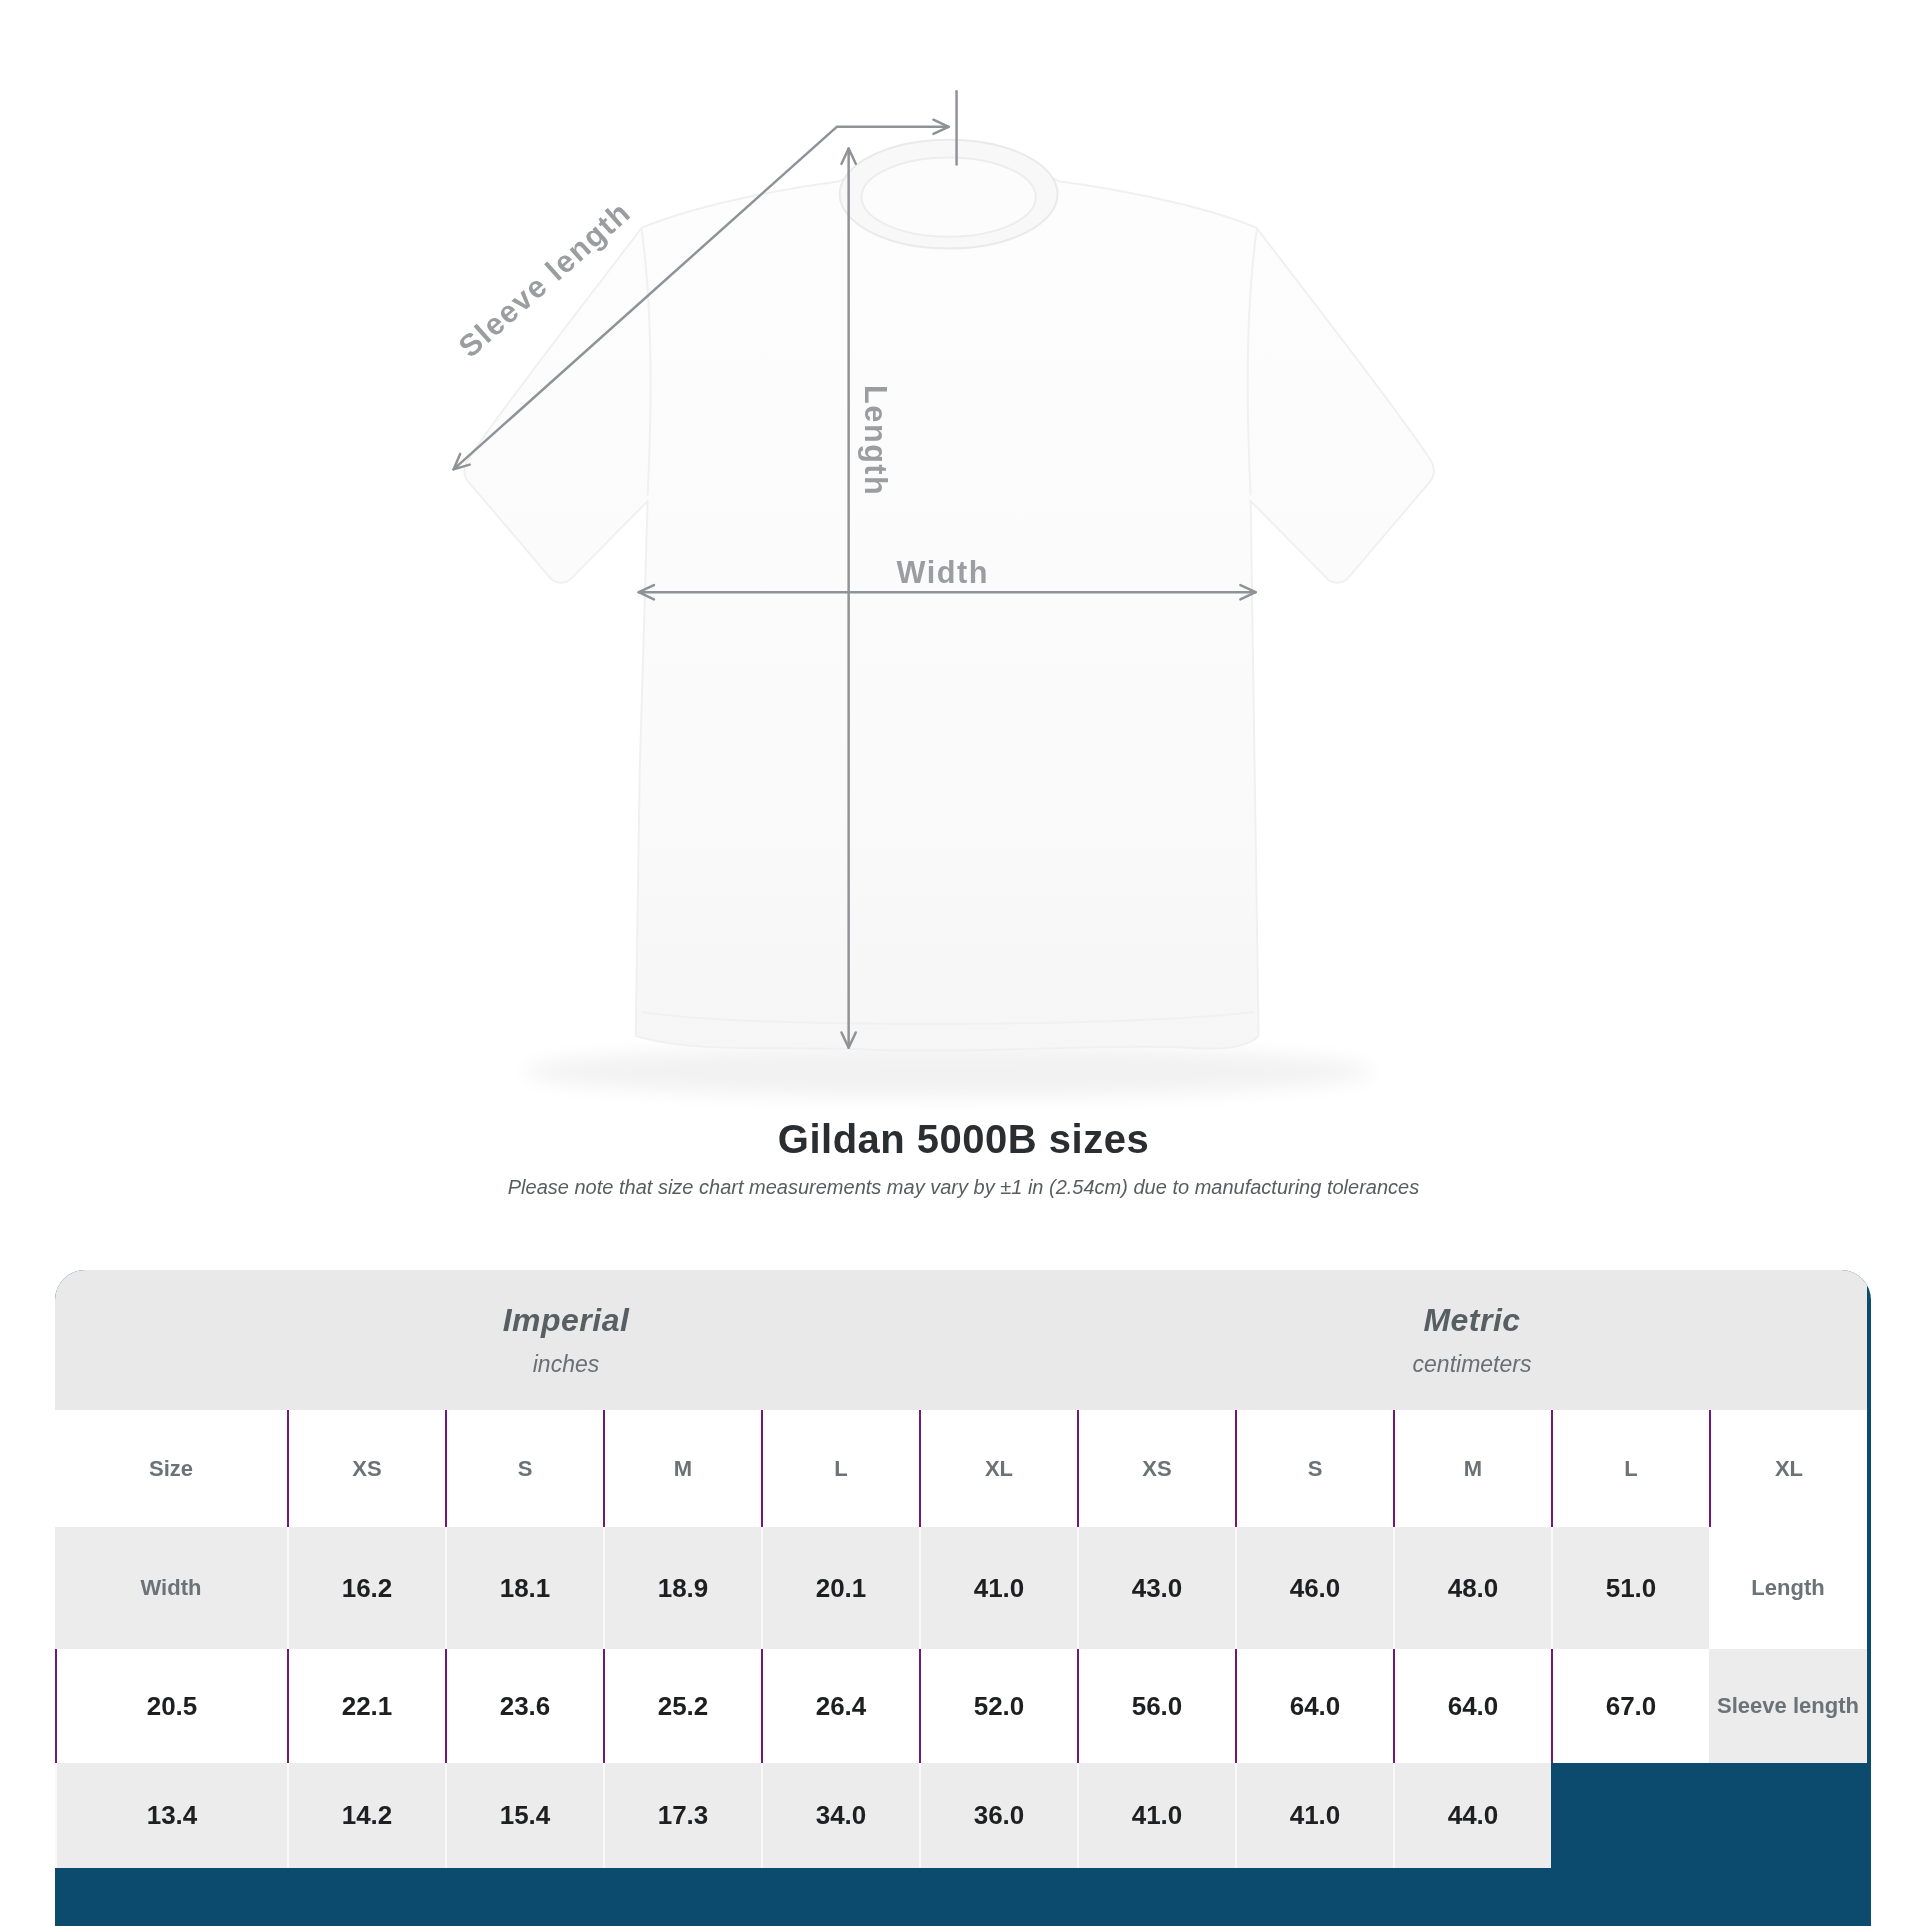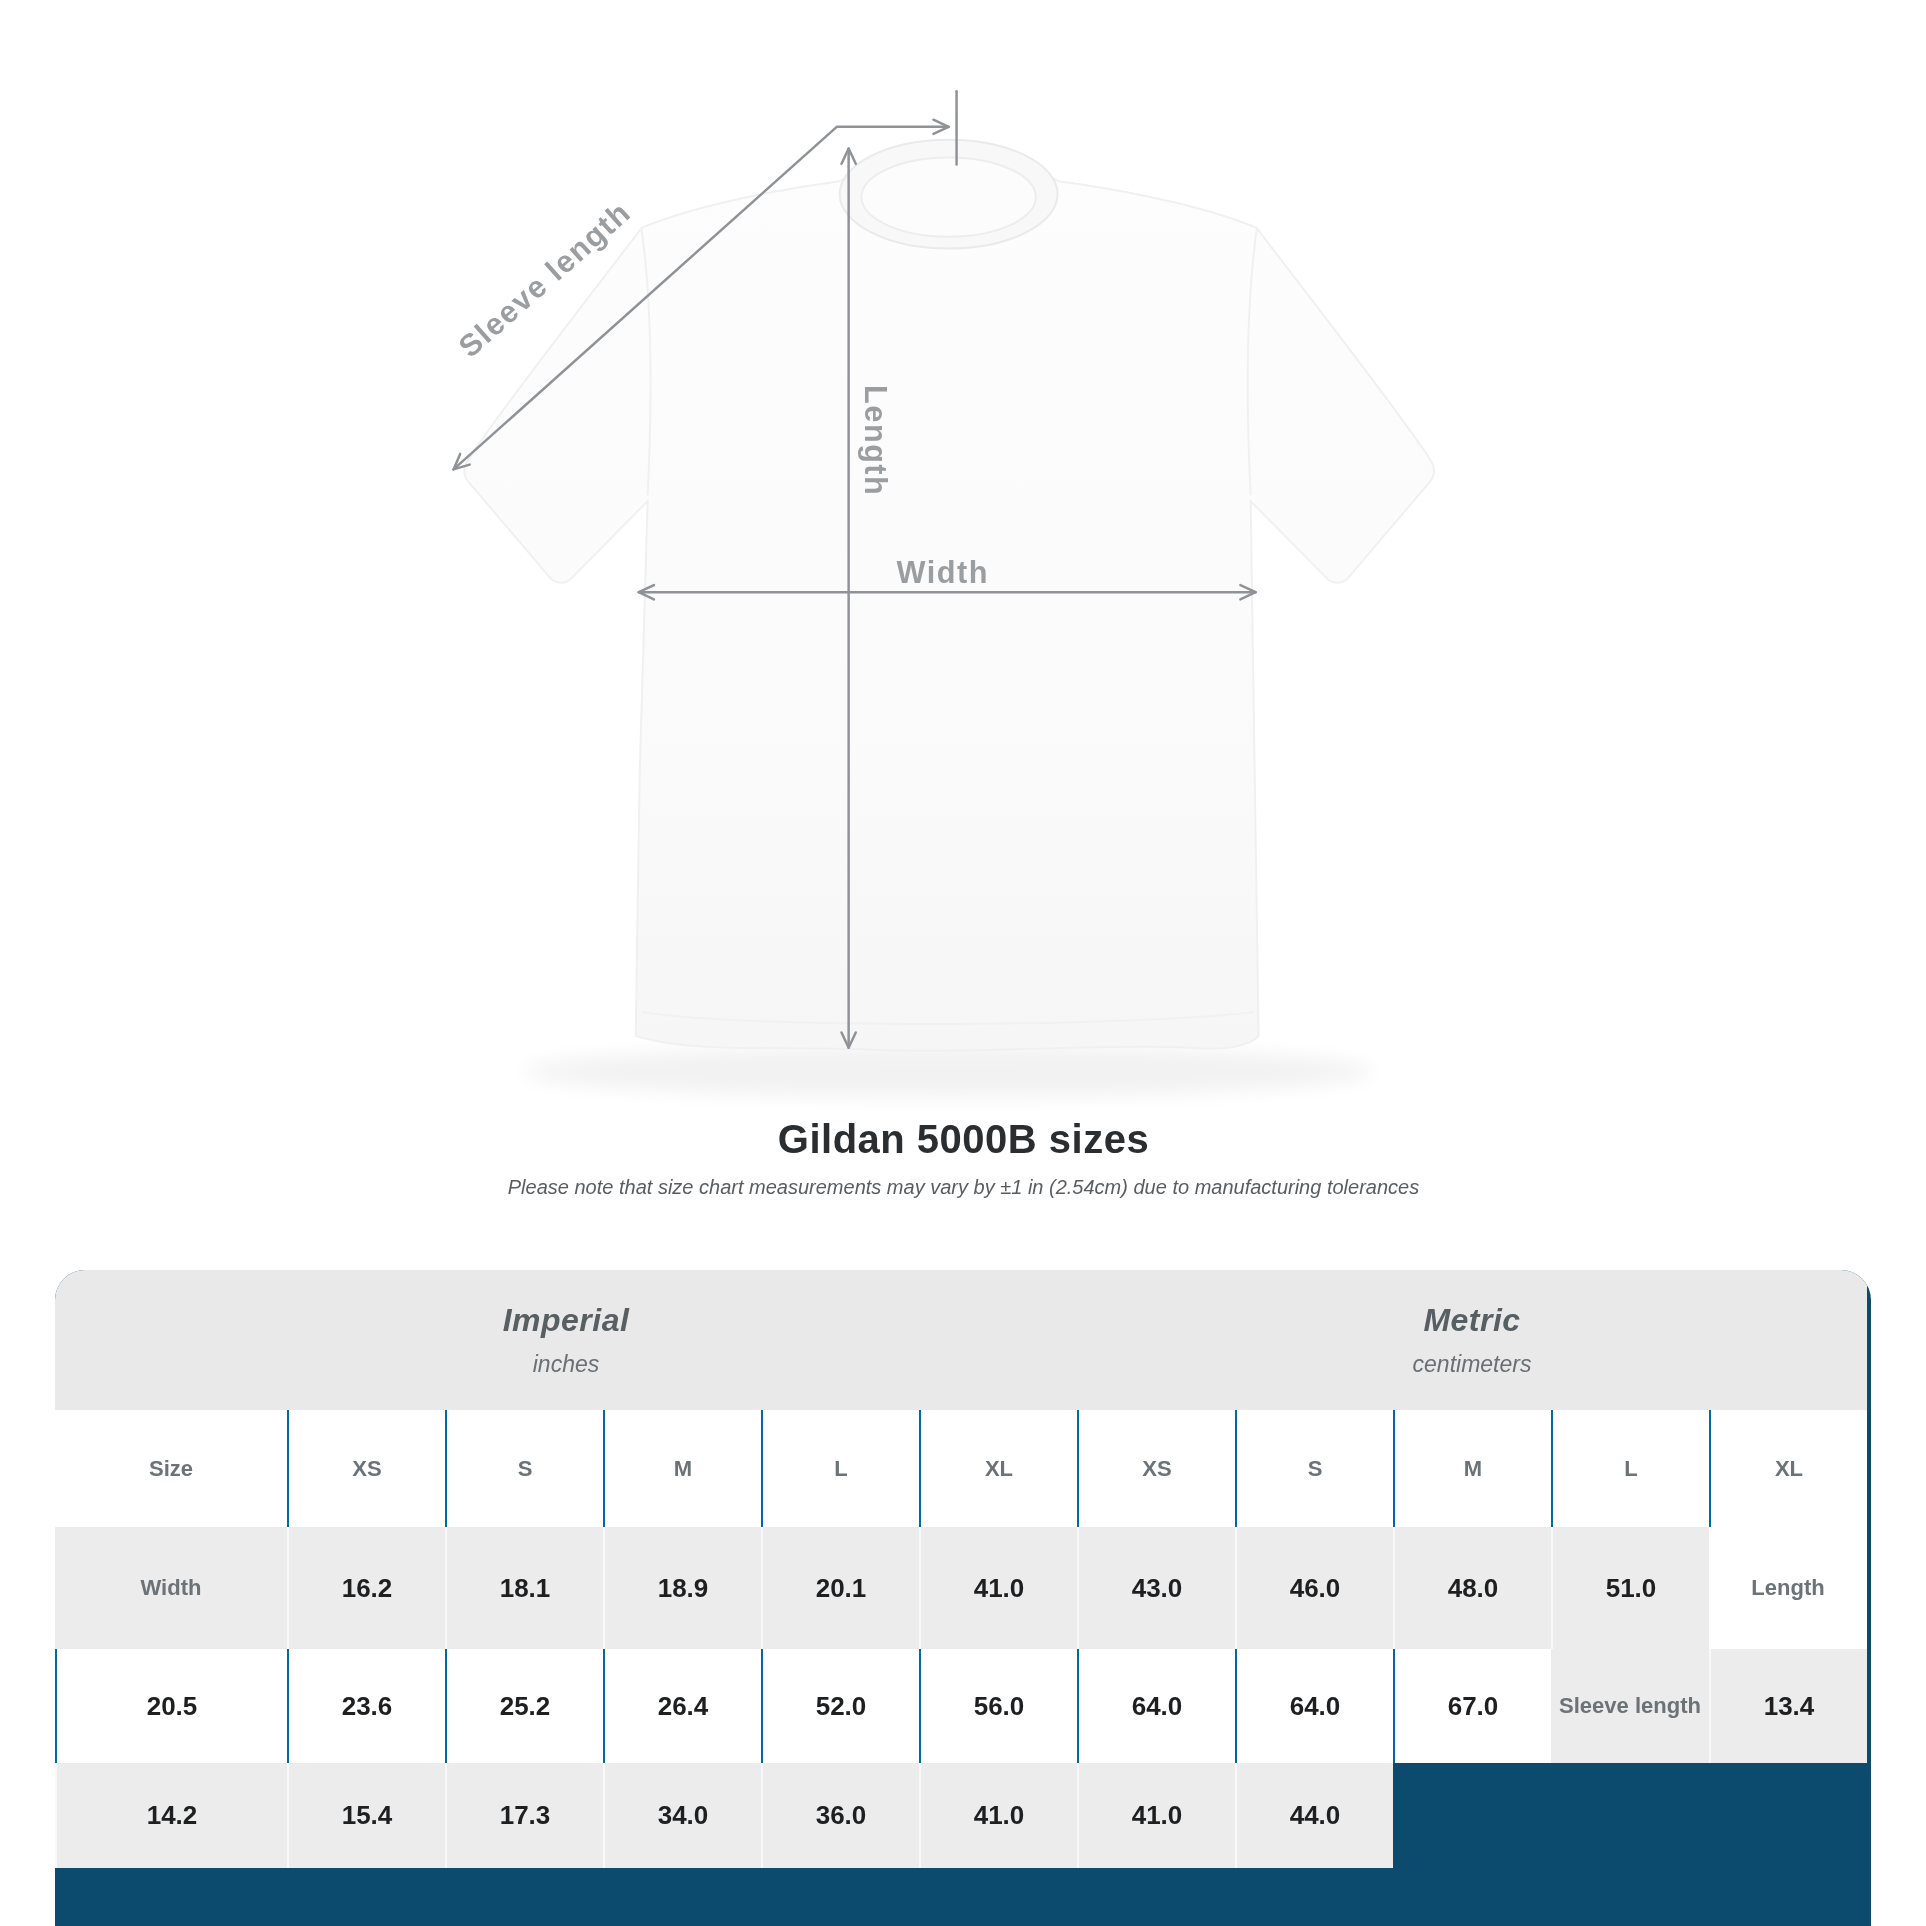--- a/index.html
+++ b/index.html
@@ -30,21 +30,21 @@
     grid-template-columns:232px repeat(10,158px);
     grid-template-rows:140px 117px 122px 114px 105px;
     border-radius:30px;overflow:hidden;background:#0c4a6e;
   }
   .cell{display:flex;align-items:center;justify-content:center;}
   .band{background:#e9e9ea;flex-direction:column;}
   .band .unit-name{font-size:32px;font-weight:bold;font-style:italic;color:#575f63;letter-spacing:0.5px;}
   .band .unit-sub{font-size:23px;font-style:italic;color:#687074;margin-top:12px;}
   .w{background:#ffffff;}
   .g{background:#ececed;}
-  .d.w{border-left:2px solid #0369a1;}
+  .d.w{border-left:2px solid #701a75;}
   .d.g{border-left:2px solid #f9f9fa;}
   .hdr{font-size:22px;font-weight:bold;color:#6b7377;}
   .val{font-size:26px;color:#1e1f20;font-weight:bold;}
   .span-imperial{grid-column:1 / span 6;}
   .span-metric{grid-column:7 / span 5;}
 </style>
 </head>
 <body>
 
 <div class="stage">
@@ -150,20 +150,21 @@
     <div class="cell g d val">18.9</div>
     <div class="cell g d val">20.1</div>
     <div class="cell g d val">41.0</div>
     <div class="cell g d val">43.0</div>
     <div class="cell g d val">46.0</div>
     <div class="cell g d val">48.0</div>
     <div class="cell g d val">51.0</div>
 
     <div class="cell w hdr">Length</div>
     <div class="cell w d val">20.5</div>
+    <div class="cell w d val">22.1</div>
     <div class="cell w d val">23.6</div>
     <div class="cell w d val">25.2</div>
     <div class="cell w d val">26.4</div>
     <div class="cell w d val">52.0</div>
     <div class="cell w d val">56.0</div>
     <div class="cell w d val">64.0</div>
     <div class="cell w d val">64.0</div>
     <div class="cell w d val">67.0</div>
 
     <div class="cell g hdr">Sleeve length</div>

